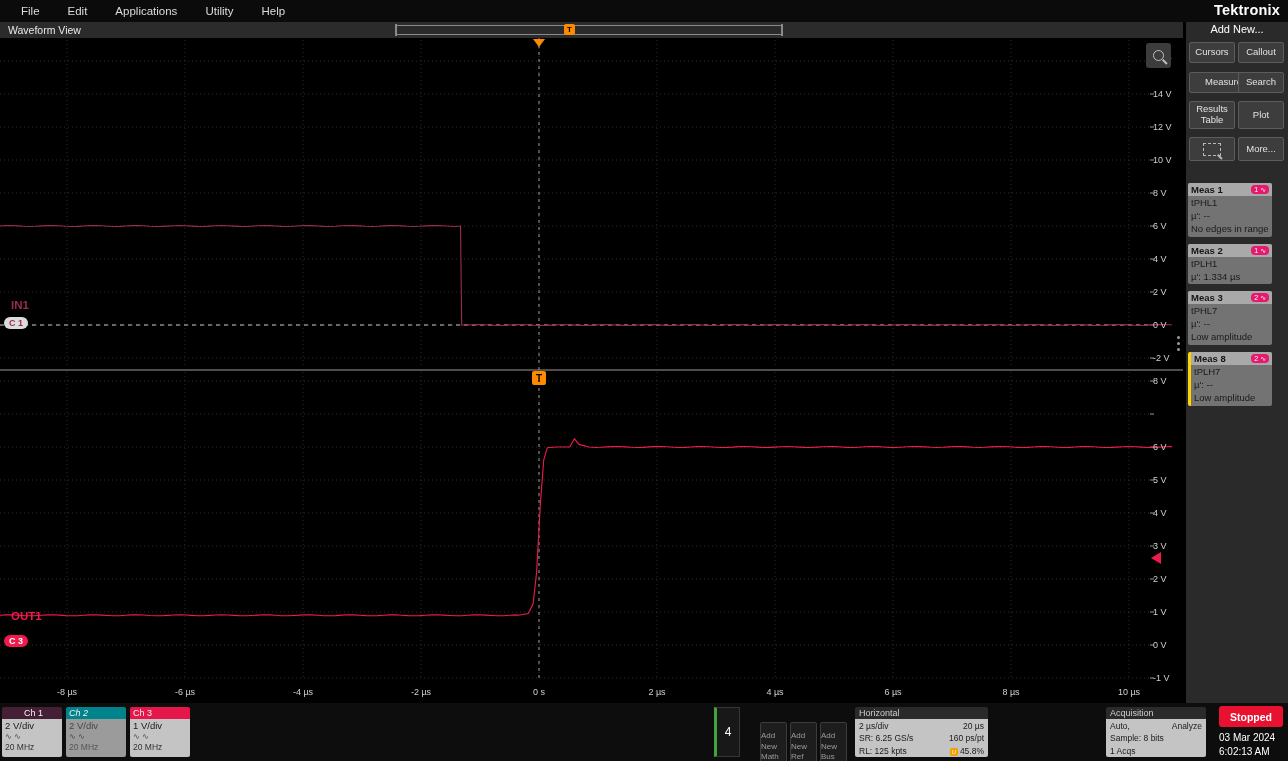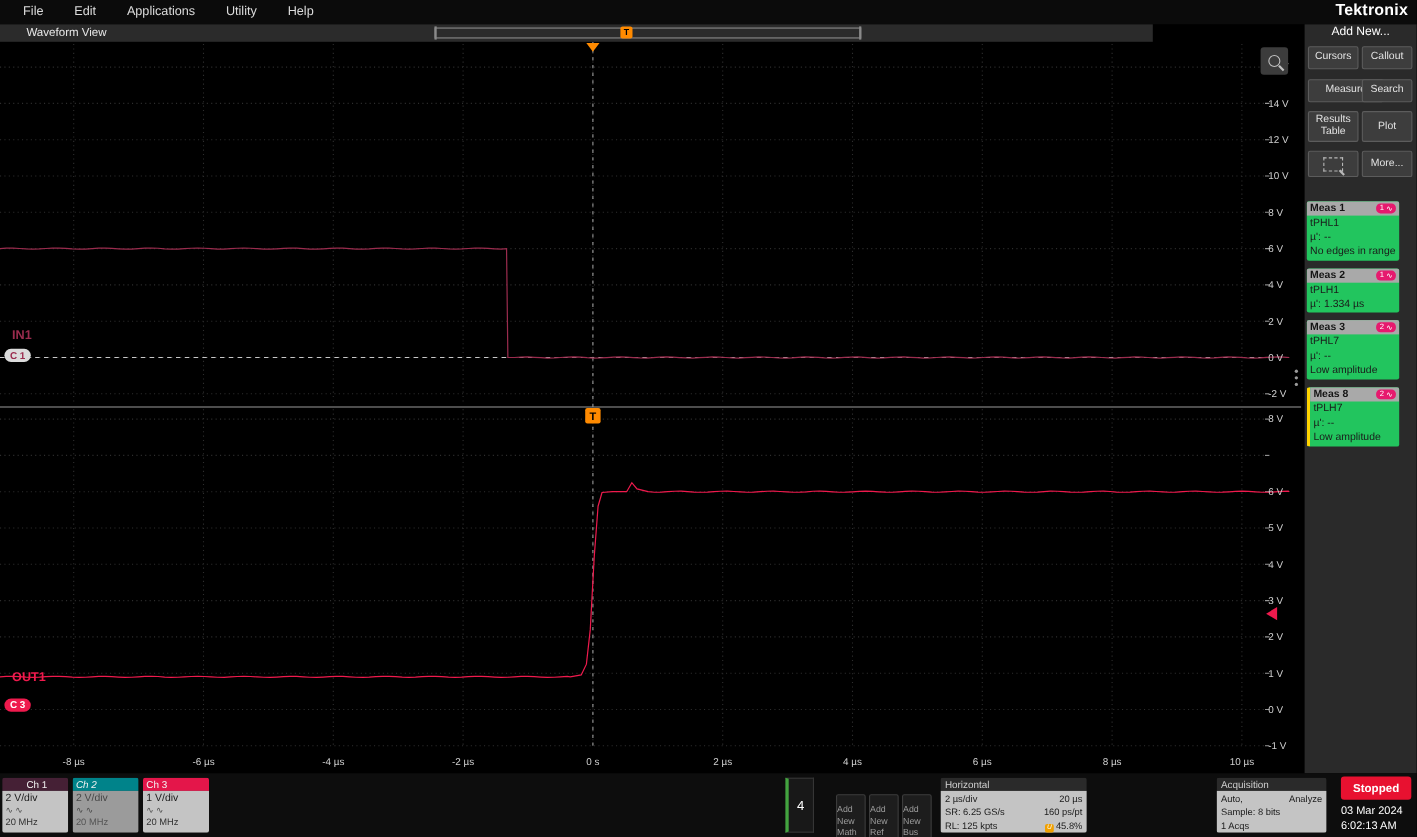--- a/index.html
+++ b/index.html
@@ -6,22 +6,22 @@
   body{width:1288px;height:761px;position:relative;background:#000;overflow:hidden;
        font-family:"Liberation Sans",sans-serif;-webkit-font-smoothing:antialiased}
 
   
   #menubar{position:absolute;left:0;top:0;width:1288px;height:22px;background:#0b0b0b;
            display:flex;align-items:center;gap:28px;padding-left:21px;box-sizing:border-box;z-index:8}
   .menu-item{color:#dcdcdc;font-size:11.5px;cursor:default}
   #logo{position:absolute;right:8px;top:2px;color:#fff;font-weight:bold;font-size:14.5px;letter-spacing:.2px}
 
   
-  #wf-title{position:absolute;left:0;top:22px;width:1048px;height:16px;background:#2b2b2b;
-            color:#e8e8e8;font-size:10.5px;line-height:16px;padding-left:24px;box-sizing:border-box;z-index:2}
+  #wf-title{position:absolute;left:0;top:22px;width:1183px;height:16px;background:#2b2b2b;
+            color:#e8e8e8;font-size:10.5px;line-height:16px;padding-left:8px;box-sizing:border-box;z-index:2}
 
   
   #overview{position:absolute;left:395px;top:25px;width:388px;height:10px;border:1px solid #8a8a8a;
             box-sizing:border-box;z-index:9}
   #overview::before,#overview::after{content:"";position:absolute;top:-2px;width:2px;height:12px;background:#8a8a8a}
   #overview::before{left:-1px} #overview::after{right:-1px}
   #ov-t{position:absolute;left:168px;top:-2px;width:11px;height:11px;background:#ff8a00;color:#000;
         font-size:8px;font-weight:bold;text-align:center;line-height:11px;border-radius:2px}
 
   
@@ -49,21 +49,21 @@
   
   #sidebar{position:absolute;left:1186px;top:22px;width:102px;height:681px;background:#2a2a2a;z-index:2}
   #addnew{position:absolute;top:1px;left:0;width:100%;text-align:center;color:#fff;font-size:11px}
   .sbtn{position:absolute;background:#3d3d3d;border:1px solid #5c5c5c;border-radius:2px;color:#e2e2e2;
         font-size:9.5px;display:flex;align-items:center;justify-content:center;text-align:center;
         box-sizing:border-box;line-height:1.15;cursor:default}
   .boxicon{width:16px;height:11px;border:1px dashed #b8b8b8;position:relative}
   .boxicon::after{content:"";position:absolute;right:-3px;bottom:-3px;width:6px;height:1.5px;
                   background:#b8b8b8;transform:rotate(45deg)}
 
-  .meas{position:absolute;left:2px;width:84px;background:#22c55e;border-radius:2px;overflow:hidden;box-sizing:border-box}
+  .meas{position:absolute;left:2px;width:84px;background:#737373;border-radius:2px;overflow:hidden;box-sizing:border-box}
   .meas.selected{border-left:3px solid #ffd400}
   .meas-h{height:13px;background:#a9a9a9;display:flex;align-items:center;justify-content:space-between;
           padding:0 3px;font-size:9.5px;font-weight:bold;color:#141414}
   .mbadge{background:#e6196e;color:#fff;border-radius:4px;font-size:7px;height:9px;
           display:flex;align-items:center;gap:2px;padding:0 3px;font-weight:normal}
   .mwave::before{content:"∿"}
   .meas-b{padding:1px 3px;font-size:9.5px;color:#1a1a1a;line-height:1.35}
 
   
   #bottombar{position:absolute;left:0;top:703px;width:1288px;height:58px;background:#0d0d0d;z-index:3}

